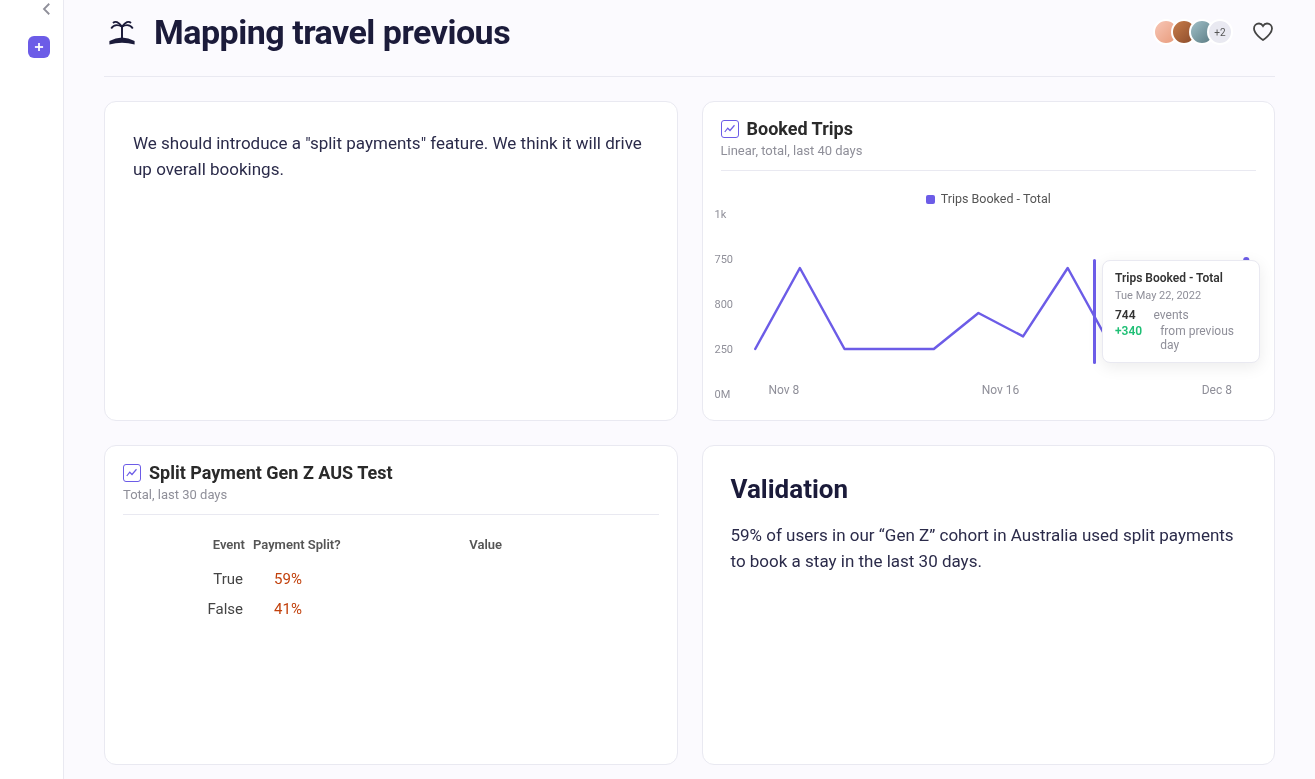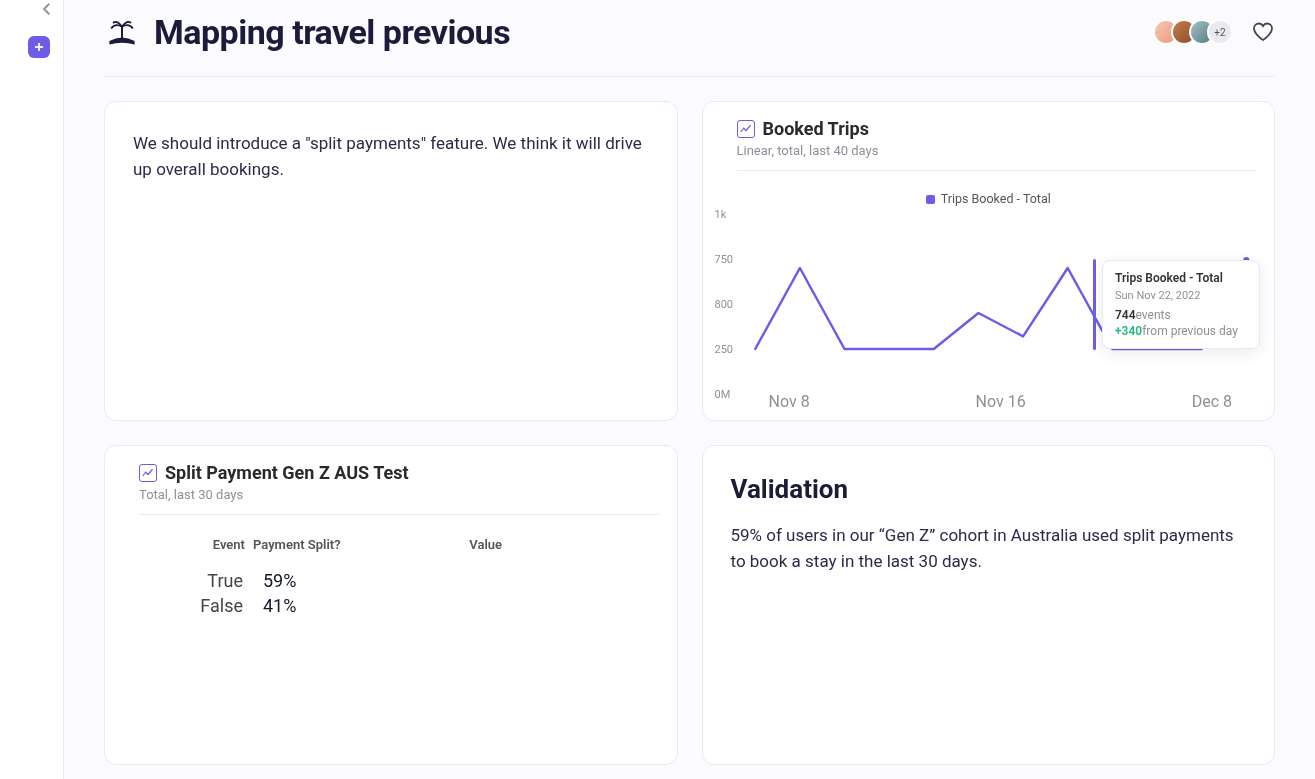--- a/index.html
+++ b/index.html
@@ -30,56 +30,56 @@
   .avatar.a1{background:linear-gradient(135deg,#f7c6b6,#e89a7a);}
   .avatar.a2{background:linear-gradient(135deg,#c87d4a,#8a4a2a);}
   .avatar.a3{background:linear-gradient(135deg,#a0c0c8,#5a7a82);}
   .avatar.more{background:#e9e9f1;}
   .heart{width:24px;height:24px;color:#444;cursor:pointer;}
   .grid{display:grid;grid-template-columns:1fr 1fr;gap:24px;}
   .card{background:var(--card-bg);border:1px solid var(--border);border-radius:12px;min-height:320px;overflow:hidden;}
   .card-pad{padding:28px;}
   .card h2{margin:0 0 18px 0;font-size:26px;font-weight:700;}
   .card p{margin:0;font-size:17px;line-height:1.55;color:#2b2b4a;}
-  .card-head{padding:16px 18px 6px 34px;}
+  .card-head{padding:16px 18px 6px 18px;}
   .card-head-row{display:flex;align-items:center;gap:8px;}
   .chart-icon{width:18px;height:18px;border:1px solid var(--violet);border-radius:3px;display:inline-flex;align-items:center;justify-content:center;}
   .card-head-title{font-size:18px;font-weight:700;color:#2a2a2a;}
   .card-head-sub{font-size:13px;color:var(--muted);margin-top:4px;}
   .card-sep{height:1px;background:var(--border);margin-top:12px;}
 
   
   .linechart{position:relative;height:240px;padding:10px 12px 10px 12px;}
   .legend{text-align:center;font-size:12.5px;color:#555;margin:4px 0 8px 0;}
   .legend .dot{display:inline-block;width:9px;height:9px;border-radius:2px;background:var(--violet);margin-right:6px;vertical-align:middle;}
   .plot{position:relative;height:180px;margin-left:30px;margin-right:6px;}
   .ytick{position:absolute;left:-30px;font-size:11px;color:var(--muted);transform:translateY(-50%);}  
-  .xaxis{position:absolute;left:30px;right:6px;bottom:6px;display:flex;justify-content:space-between;font-size:16px;color:var(--muted);padding:0 36px;}
+  .xaxis{position:absolute;left:30px;right:6px;bottom:20px;display:flex;justify-content:space-between;font-size:12px;color:var(--muted);padding:0 36px;}
   .tooltip{position:absolute;right:-4px;top:46px;width:158px;background:#fff;border:1px solid var(--border);border-radius:8px;padding:10px 12px;box-shadow:0 4px 16px rgba(0,0,0,0.08);font-size:12px;}
   .tooltip .t-title{font-weight:600;color:#333;margin-bottom:4px;}
   .tooltip .t-date{color:var(--muted);font-size:11px;margin-bottom:6px;}
-  .tooltip .t-row{display:flex;align-items:baseline;gap:0;margin-top:2px;}
+  .tooltip .t-row{display:flex;align-items:baseline;gap:18px;margin-top:2px;}
   .tooltip .t-num{font-weight:600;color:#333;}
   .tooltip .t-lbl{color:var(--muted);}
   .tooltip .t-delta{color:var(--green);font-weight:600;}
   .tooltip-bar{position:absolute;width:3px;background:var(--violet);border-radius:2px;left:-10px;top:-2px;bottom:-2px;}
 
   
   .bar-thead{display:grid;grid-template-columns:130px 120px 1fr 60px;padding:16px 18px 8px 18px;font-size:13px;color:#555;font-weight:600;}
   .bar-thead .c-value{text-align:center;}
   .bar-body{display:grid;grid-template-columns:130px 1fr;padding:0 18px 18px 18px;gap:0;}
   .event-col{background:#f5f5f8;border-radius:8px;padding:16px 12px;font-size:13.5px;min-height:190px;}
   .event-name{color:#333;font-weight:500;}
   .event-total{color:var(--muted);font-size:12.5px;margin-top:4px;}
   .bars-col{padding:10px 0 0 10px;}
-  .bar-row{display:grid;grid-template-columns:110px 1fr 50px;align-items:center;gap:10px;margin-bottom:4px;font-size:18px;}
+  .bar-row{display:grid;grid-template-columns:110px 1fr 50px;align-items:center;gap:10px;margin-bottom:12px;font-size:15px;}
   .bar-row .lab{text-align:right;color:#444;}
   .bar-track{height:18px;position:relative;}
   .bar-fill{height:100%;border-radius:3px;}
-  .bar-row .pct{text-align:left;color:#0f172a;}
+  .bar-row .pct{text-align:center;color:#c2410c;}
 </style>
 </head>
 <body>
 
 <div class="page">
   <div class="left-rail">
     <div class="rail-prev">
       <svg viewBox="0 0 24 24" width="18" height="18" fill="none" stroke="currentColor" stroke-width="2.4">
           <polyline points="15 5 8 12 15 19"></polyline>
         </svg>
@@ -150,21 +150,21 @@
             <span class="ytick" style="top:50%">800</span>
             <span class="ytick" style="top:75%">250</span>
             <span class="ytick" style="top:100%">0M</span>
             <svg id="line-svg" viewBox="0 0 500 180" preserveAspectRatio="none" style="position:absolute;inset:0;width:100%;height:100%;">
               <polyline id="line-path" fill="none" stroke="#6c5ce7" stroke-width="2.4" stroke-linejoin="round" stroke-linecap="round" points="10,135 53.63636363636364,54.000000000000014 97.27272727272728,135 140.9090909090909,135 184.54545454545456,135 228.1818181818182,99 271.8181818181818,122.4 315.45454545454544,54.000000000000014 359.0909090909091,135 402.72727272727275,135 446.3636363636364,135 490,46.08000000000001"></polyline>
               <circle id="hover-dot" r="4" fill="#6c5ce7" stroke="#fff" stroke-width="2" cx="490" cy="46.08000000000001"></circle>
             </svg>
             <div class="tooltip">
               <div class="tooltip-bar"></div>
               <div class="t-title">Trips Booked - Total</div>
-              <div class="t-date">Sun Nov 22, 2022</div>
+              <div class="t-date">Tue May 22, 2022</div>
               <div class="t-row">
                   <span class="t-num">744</span>
                   <span class="t-lbl">events</span>
                 </div>
               <div class="t-row">
                   <span class="t-delta">+340</span>
                   <span class="t-lbl">from previous day</span>
                 </div>
             </div>
           </div>

